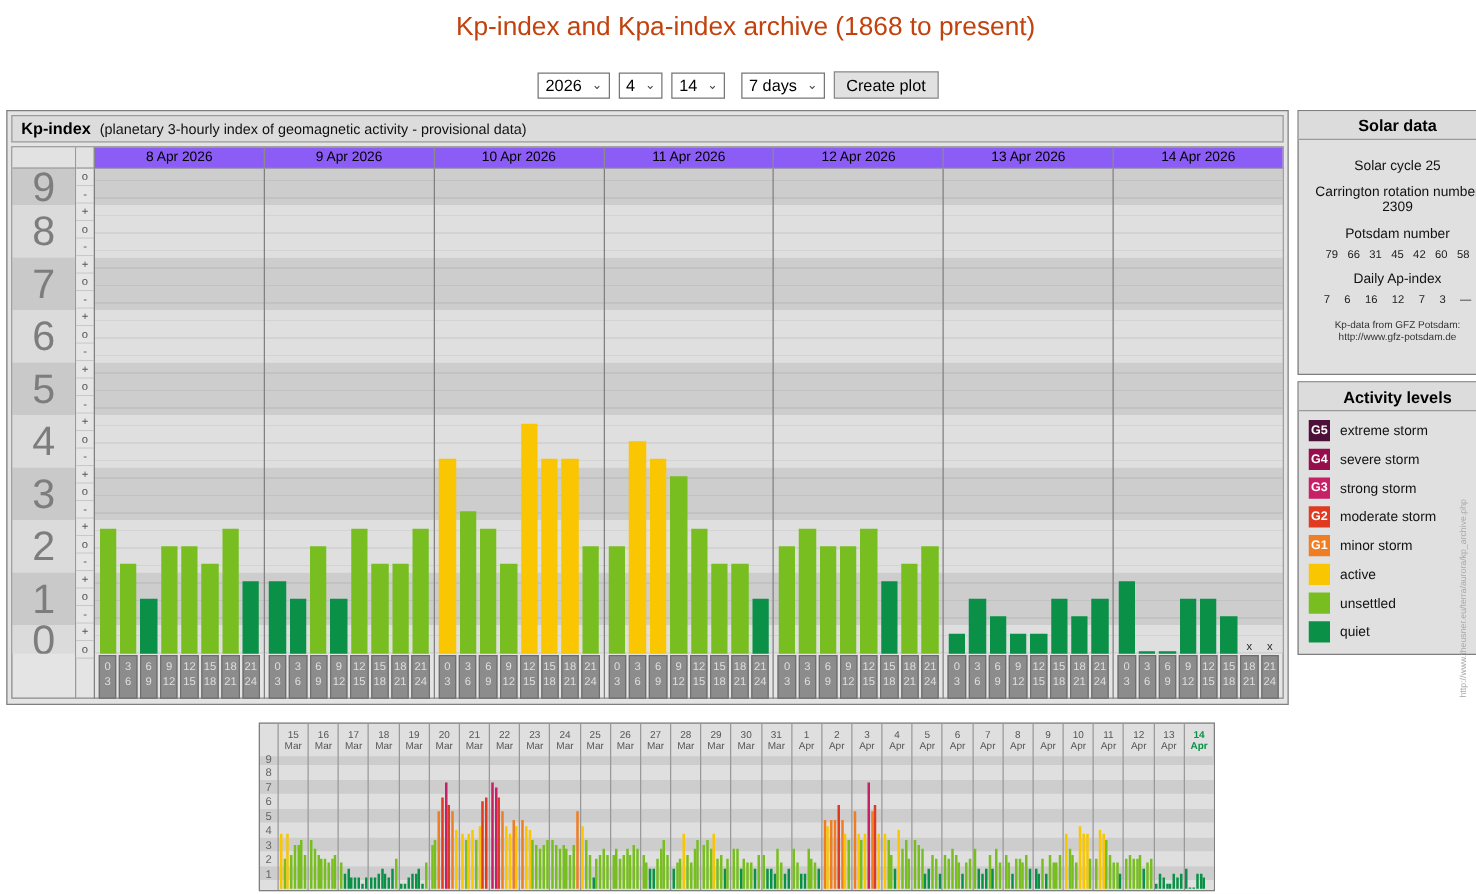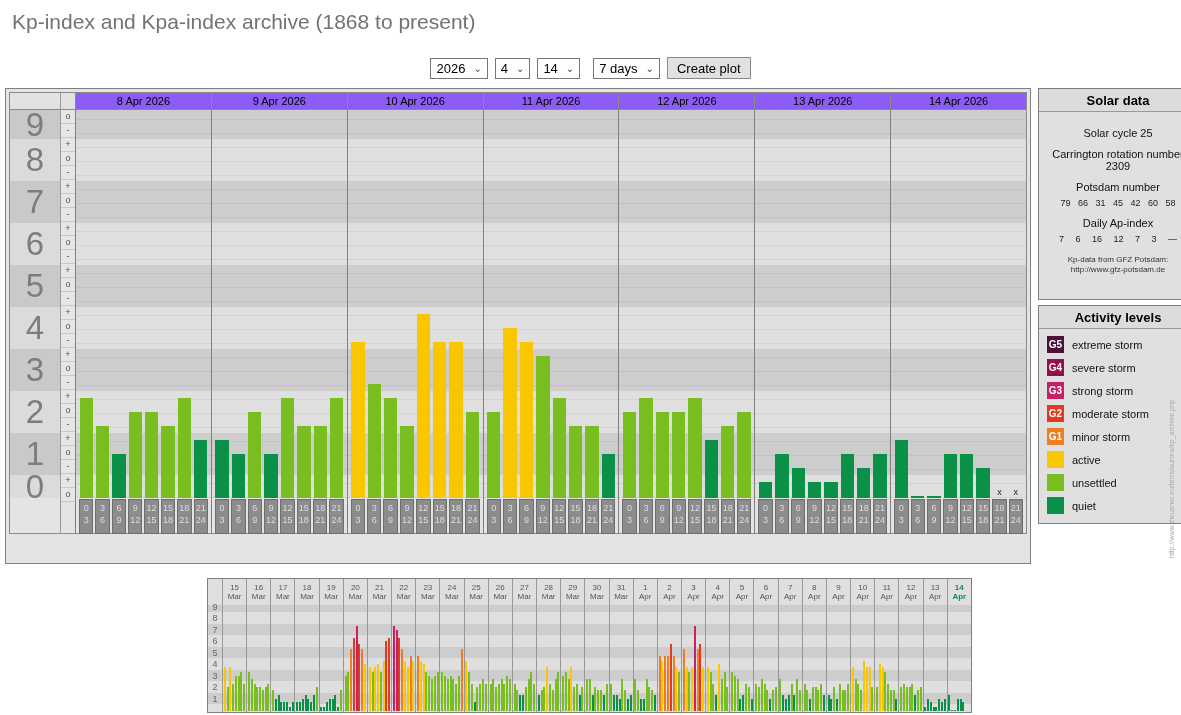--- a/index.html
+++ b/index.html
@@ -1,18 +1,18 @@
 <!DOCTYPE html>
 <html><head>
 <meta charset="utf-8">
 <style>
   * { box-sizing: border-box; }
   html,body { margin:0; padding:0; background:#fff; width:1181px; height:715px;
               font-family:"Liberation Sans", sans-serif; position:relative; overflow:hidden; }
-  .page-title { text-align:left; font-size:21px; font-weight:400; color:#737373; margin:10px 0 0 12px; }
+  .page-title { text-align:center; font-size:21px; font-weight:400; color:#c2410c; margin:10px 0 0 12px; }
   .controls { position:absolute; top:57px; left:0; width:100%; display:flex; justify-content:center; gap:7px; align-items:center; }
   .sel { display:inline-flex; align-items:center; justify-content:space-between; gap:8px;
          border:1px solid #767676; background:#fff; height:21px; padding:0 5px; font-size:13px; cursor:default; }
   .sel .chev { font-size:10px; color:#444; }
   .create-btn { height:22px; border:1px solid #8a8a8a; background:#e1e1e1; font-size:13px; padding:0 9px;
                 font-family:"Liberation Sans",sans-serif; }
 
   
   .main-panel { position:absolute; left:5px; top:88px; width:1026px; height:476px;
                 border:1px solid #7f7f7f; background:#e4e4e4; padding:3px; }
@@ -98,20 +98,24 @@
     <span class="chev">⌄</span>
   </div>
   <div class="sel" style="margin-left:6px;">
     <span>7 days</span>
     <span class="chev">⌄</span>
   </div>
   <button class="create-btn">Create plot</button>
 </div>
 
 <div class="main-panel">
+  <div class="main-header">
+    <b>Kp-index</b>&nbsp;
+    <span class="sub">(planetary 3-hourly index of geomagnetic activity - provisional data)</span>
+  </div>
   <div class="chart-frame">
     <div class="axis-numbers" id="axis-numbers">
         <div class="num-spacer"></div>
         <div class="num-cell dark" style="height: 29px; background: rgb(201, 201, 201);">9</div>
         <div class="num-cell light" style="height: 42px; background: rgb(219, 219, 219);">8</div>
         <div class="num-cell dark" style="height: 42px; background: rgb(201, 201, 201);">7</div>
         <div class="num-cell light" style="height: 42px; background: rgb(219, 219, 219);">6</div>
         <div class="num-cell dark" style="height: 42px; background: rgb(201, 201, 201);">5</div>
         <div class="num-cell light" style="height: 42px; background: rgb(219, 219, 219);">4</div>
         <div class="num-cell dark" style="height: 42px; background: rgb(201, 201, 201);">3</div>

